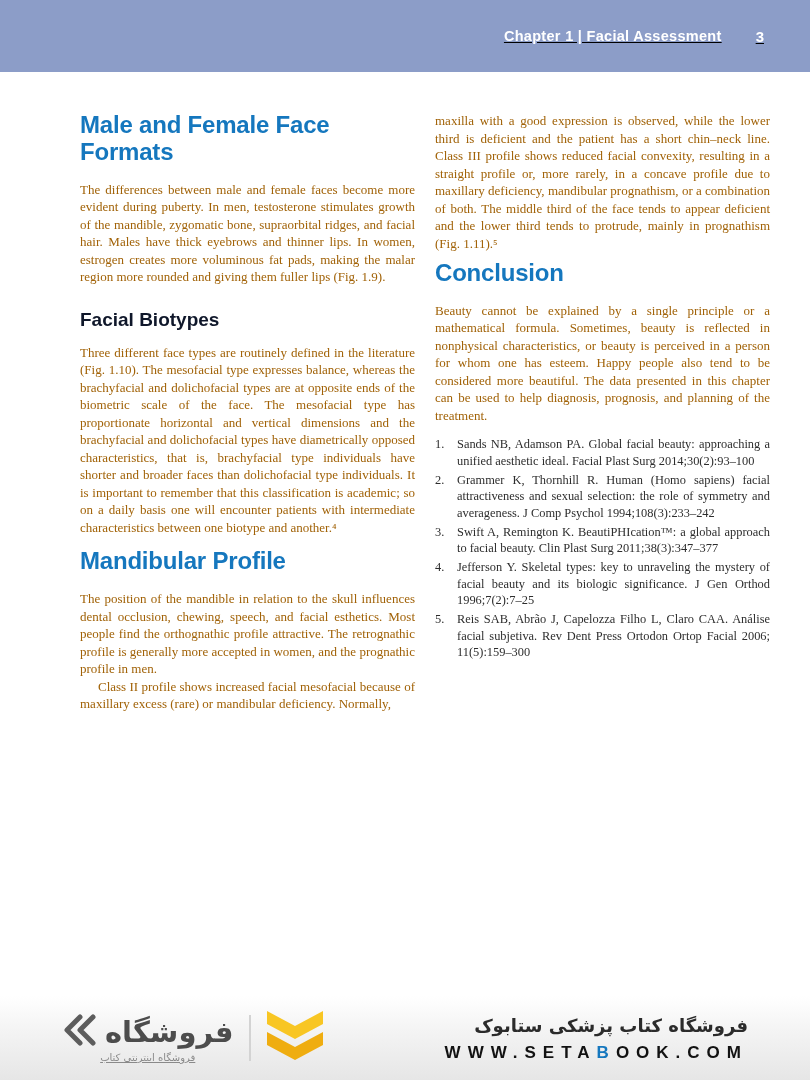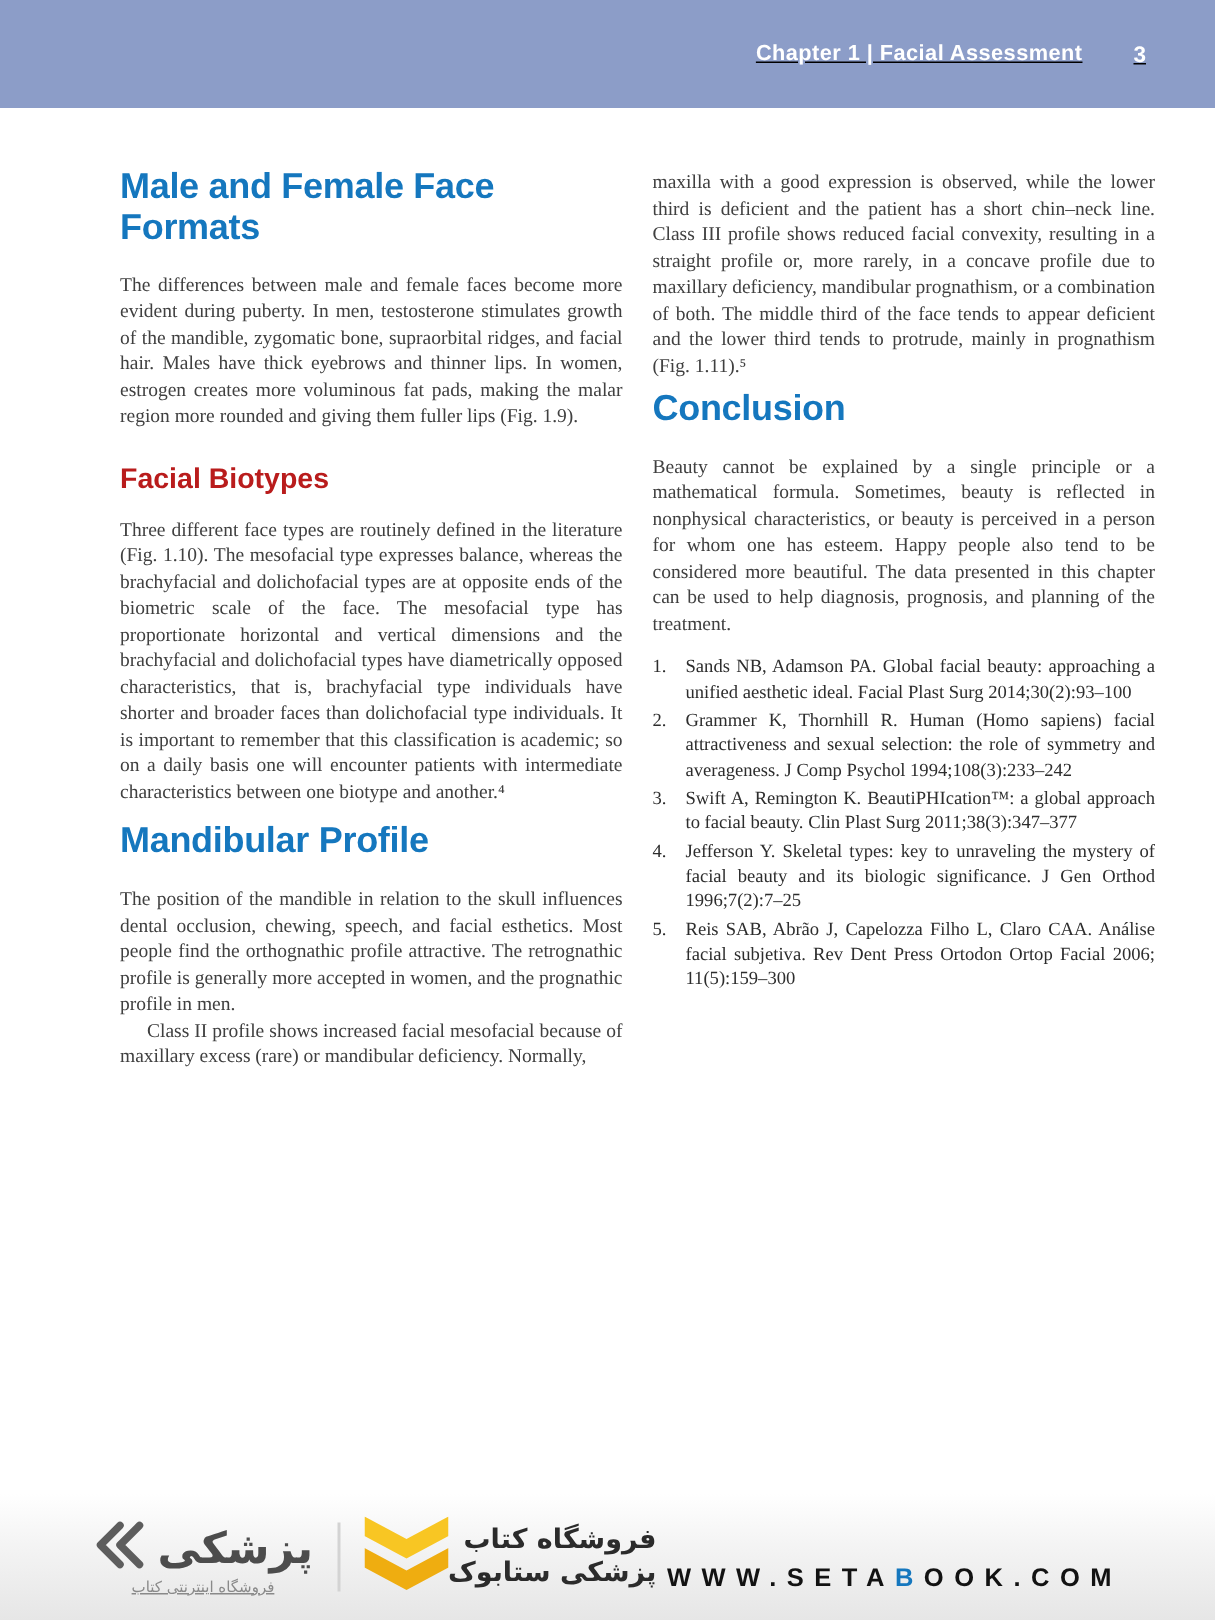--- a/index.html
+++ b/index.html
@@ -43,29 +43,29 @@
 
   h1.blue-heading {
     font: 700 24px/1.12 "Liberation Sans", sans-serif;
     color: #1577be;
     margin: 0 0 15px 0;
     letter-spacing: -0.2px;
   }
   h1.blue-heading.spaced { margin-top: 8px; }
   h2.black-heading {
     font: 700 19px/1.1 "Liberation Sans", sans-serif;
-    color: #b91c1c;
+    color: #0f172a;
     margin: 24px 0 13px 0;
   }
   .content p {
     margin: 0 0 12px 0;
     font-size: 13px;
     line-height: 17.5px;
     text-align: justify;
-    color: #404040;
+    color: #a16207;
   }
   .content p.tight { margin-bottom: 0; }
   .content p.indent { text-indent: 18px; margin-bottom: 0; }
 
   ol.refs {
     margin: 0; padding: 0;
     list-style: none;
     font-size: 12.4px;
     line-height: 16.3px;
     color: #2d2d2d;
@@ -96,21 +96,21 @@
     color: #4c4c4c;
     direction: rtl;
   }
   .logo-subtitle {
     font: 400 10px/1 "DejaVu Sans", sans-serif;
     color: #8a8a8a;
     direction: rtl;
     text-decoration: underline;
   }
   .footer-divider { width: 2px; height: 46px; background: #d3d3d3; }
-  .footer-right { display: flex; flex-direction: row; align-items: flex-end; gap: 7px; }
+  .footer-right { display: flex; flex-direction: column; align-items: flex-end; gap: 7px; }
   .store-name {
     font: 700 18px/1.2 "DejaVu Sans", sans-serif;
     color: #2b2b2b;
     direction: rtl;
   }
   .site-url {
     font: 700 17px/1 "Liberation Sans", sans-serif;
     letter-spacing: 7px;
     color: #121212;
     white-space: nowrap;
@@ -177,21 +177,21 @@
 
     <div class="footer-left">
       <div class="logo-block">
         <div class="logo-row">
           <span>
             <svg width="36" height="34" viewBox="0 0 36 34" aria-hidden="true">
               <path d="M18 4 L5 17 L18 30" fill="none" stroke="#5d5d5d" stroke-width="5" stroke-linecap="round" stroke-linejoin="round"></path>
               <path d="M31 4 L18 17 L31 30" fill="none" stroke="#5d5d5d" stroke-width="5" stroke-linecap="round" stroke-linejoin="round"></path>
             </svg>
           </span>
-          <span class="logo-text">پزشکی</span>
+          <span class="logo-text">فروشگاه</span>
         </div>
         <span class="logo-subtitle">فروشگاه اینترنتی کتاب</span>
       </div>
 
       <div class="footer-divider"></div>
 
       <span>
         <svg width="56" height="50" viewBox="0 0 56 50" aria-hidden="true">
           <polygon points="0,0 28,15 56,0 56,13 28,28 0,13" fill="#f8c623"></polygon>
           <polygon points="0,21 28,36 56,21 56,34 28,49 0,34" fill="#efad10"></polygon>

